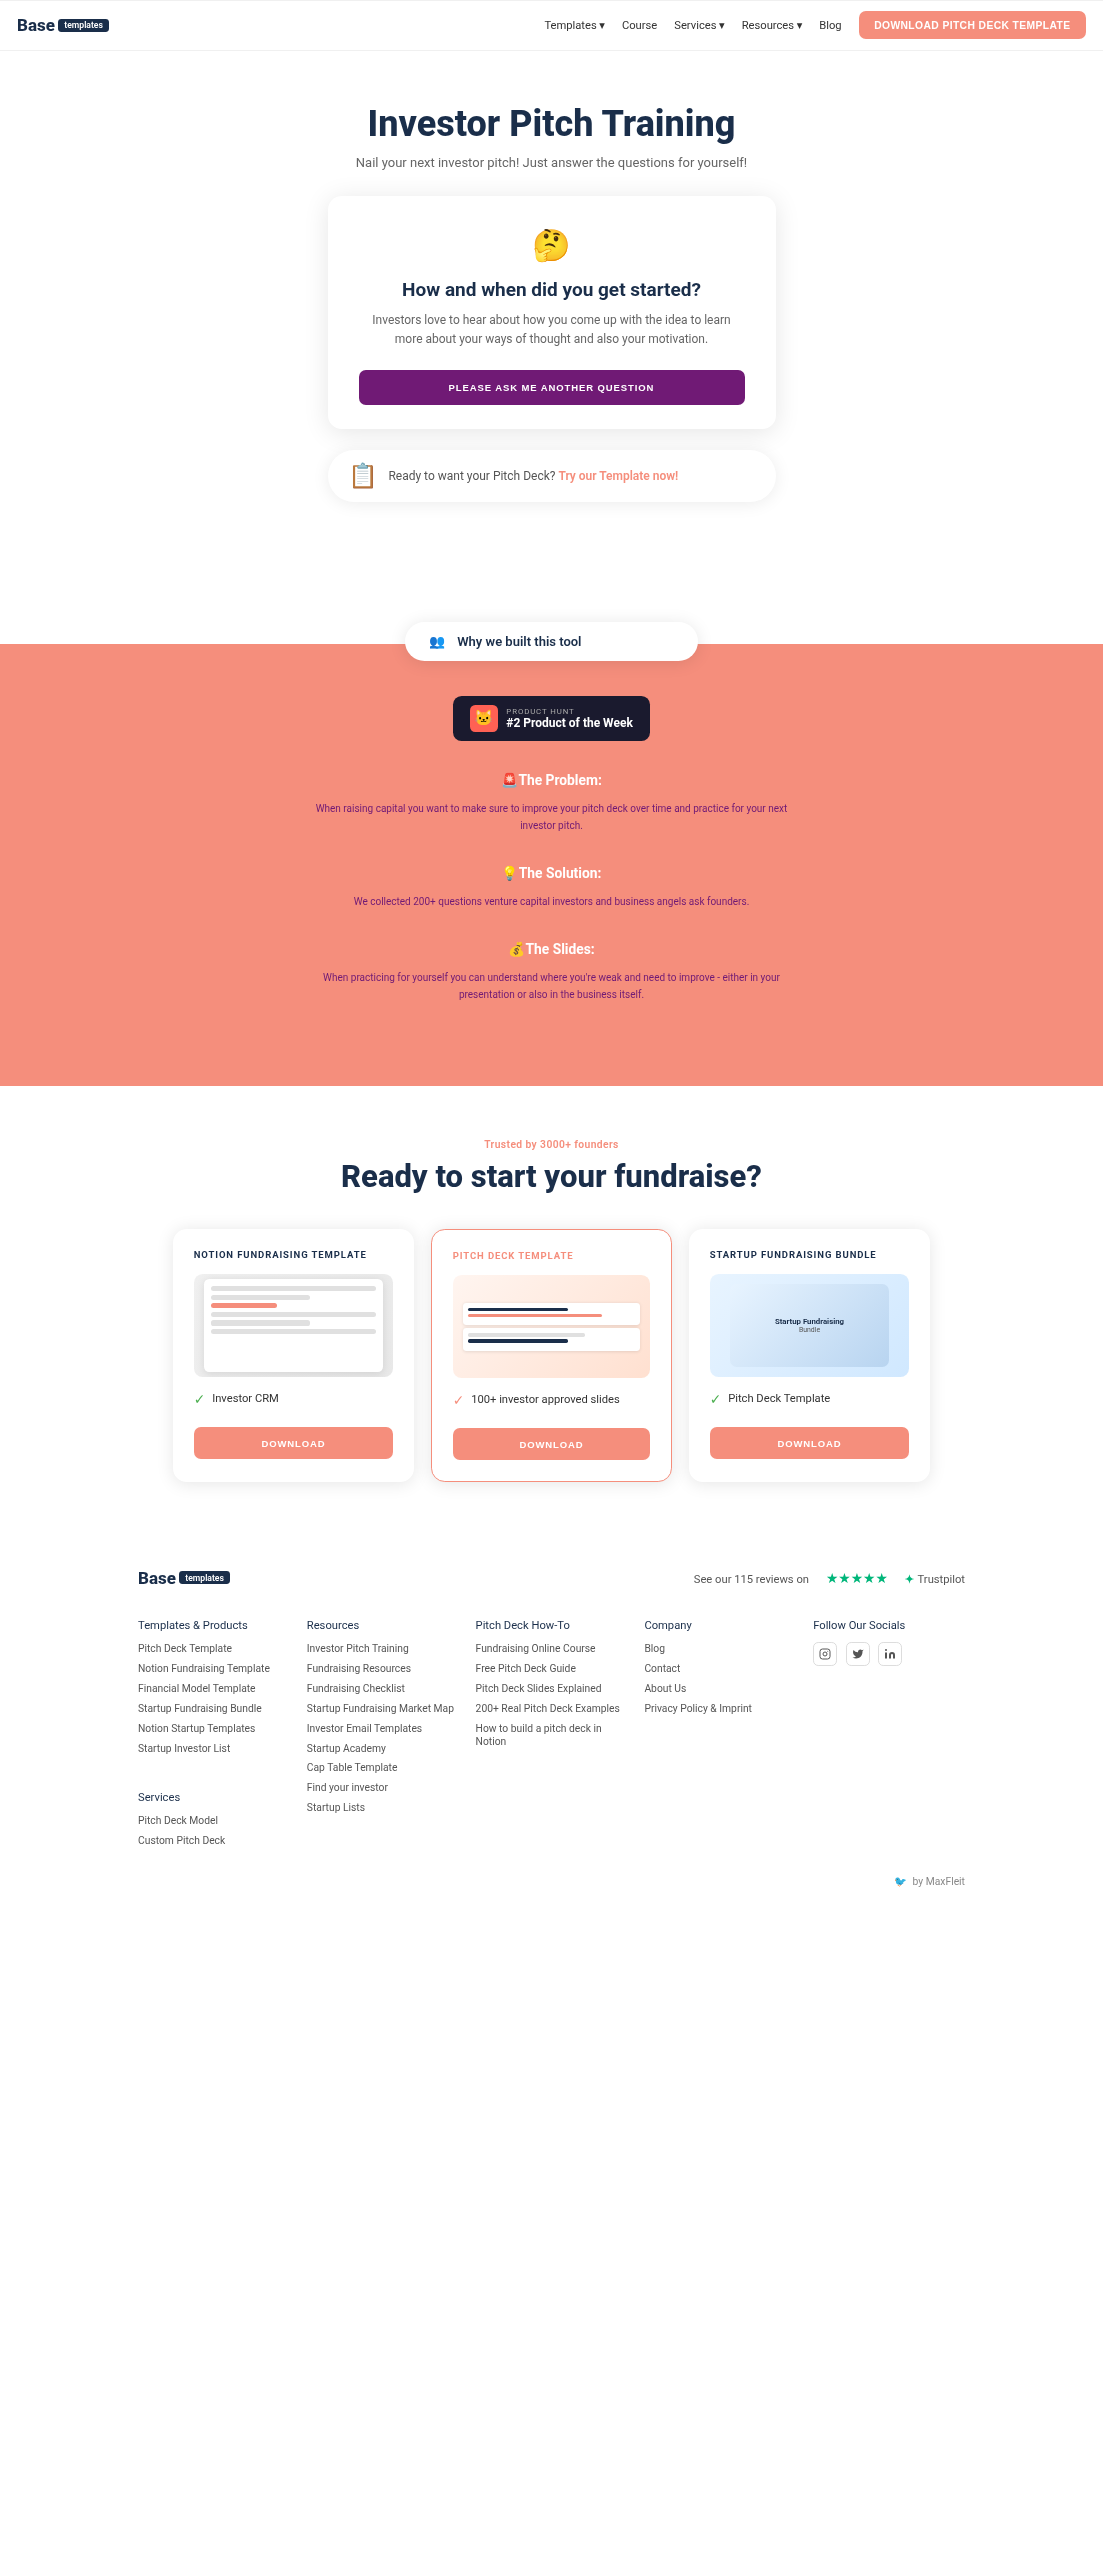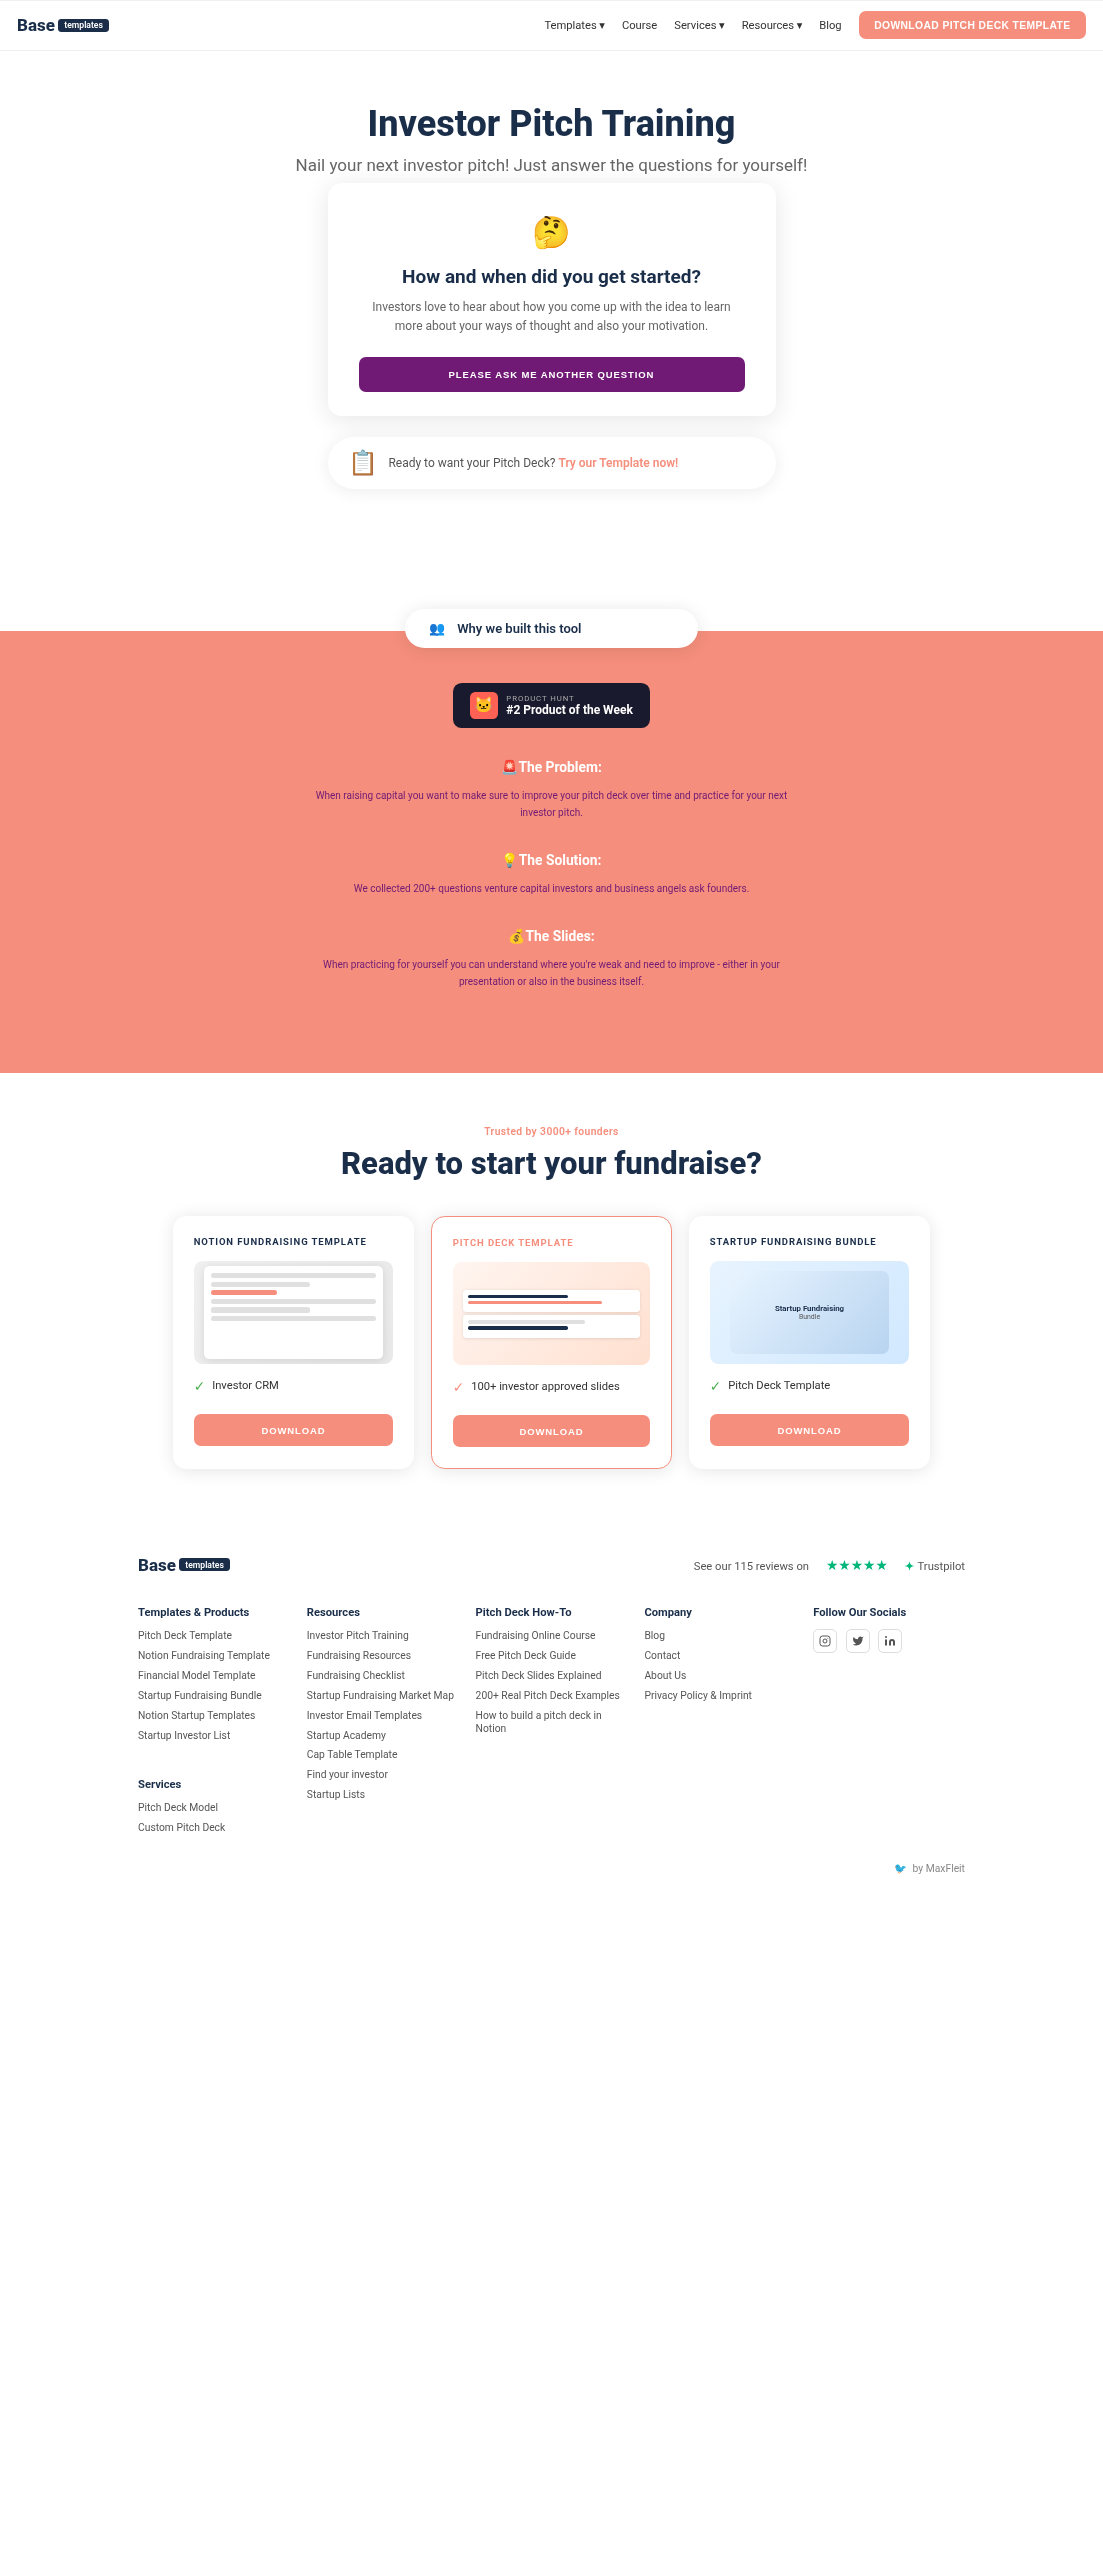--- a/index.html
+++ b/index.html
@@ -1,21 +1,21 @@
 <!DOCTYPE html>
 <html style="font-size:13.8px"><head>
   <meta charset="utf-8">
   <style>
     * { box-sizing: border-box; margin: 0; padding: 0; }
     body { font-family: -apple-system, BlinkMacSystemFont, 'Segoe UI', Roboto, sans-serif; background: #fff; color: #333; }
 
     
     .hero { text-align: center; padding: 52px 17px 34px; background: #fff; }
     .hero h1 { font-size: 36px; font-weight: 800; color: #1a2e4a; margin-bottom: 10.3px; }
-    .hero p { font-size: 17px; color: #666; margin-bottom: 8px; }
+    .hero p { font-size: 13px; color: #666; margin-bottom: 26px; }
 
     
     .question-card { background: #fff; border-radius: 13.8px; box-shadow: 0 3.4px 26px rgba(0,0,0,0.1); max-width: 448px; margin: 0 auto 20.7px; padding: 31px 31px 24px; text-align: center; }
     .question-card .emoji { font-size: 31px; margin-bottom: 13.8px; }
     .question-card h2 { font-size: 19px; font-weight: 700; color: #1a2e4a; margin-bottom: 10.3px; }
     .question-card p { font-size: 12px; color: #666; line-height: 1.6; margin-bottom: 20.7px; }
     .ask-btn { background: #701a75; color: #fff; border: none; padding: 12px 24px; border-radius: 6.9px; font-size: 9.5px; font-weight: 600; letter-spacing: 0.9px; cursor: pointer; width: 100%; text-transform: uppercase; }
 
     
     .pitch-banner { background: #fff; border-radius: 43px; box-shadow: 0 1.7px 17px rgba(0,0,0,0.08); max-width: 448px; margin: 0 auto 52px; padding: 12px 20.7px; display: flex; align-items: center; gap: 10.3px; }
@@ -77,21 +77,21 @@
     
     .footer { background: #fff; padding: 34px 17px 26px; }
     .footer-top { display: flex; align-items: center; justify-content: space-between; margin-bottom: 31px; max-width: 827px; margin-left: auto; margin-right: auto; flex-wrap: wrap; gap: 13.8px; }
     .footer-brand { display: flex; align-items: center; gap: 3.4px; }
     .trustpilot-area { display: flex; align-items: flex-end; gap: 17px; font-size: 11.2px; color: #555; }
     .trustpilot-logo { display: flex; align-items: center; gap: 3.4px; font-size: 11.2px; }
     .tp-star { color: #00b67a; font-size: 13.8px; }
 
     .footer-cols { display: flex; gap: 17px; max-width: 827px; margin: 0 auto; flex-wrap: wrap; }
     .footer-col { flex: 1; min-width: 121px; }
-    .footer-col h4 { font-size: 11.2px; font-weight: 700; color: #1a2e4a; margin-bottom: 10.3px; }
+    .footer-col h4 { font-size: 11.2px; font-weight: 400; color: #1a2e4a; margin-bottom: 10.3px; }
     .footer-col a { display: block; font-size: 10.3px; color: #555; text-decoration: none; margin-bottom: 6.9px; }
 
     .footer-bottom { max-width: 827px; margin: 20.7px auto 0; display: flex; justify-content: flex-end; align-items: center; gap: 5.2px; }
     .footer-bottom span { font-size: 10.3px; color: #888; }
     .twitter-icon { color: #1da1f2; font-size: 13.8px; }
 
     .social-icons { display: flex; gap: 8.6px; margin-top: 6.9px; }
     .social-icon { width: 24px; height: 24px; border-radius: 5.2px; border: 0.9px solid #ddd; display: flex; align-items: center; justify-content: center; font-size: 12px; color: #555; cursor: pointer; }
 
     

